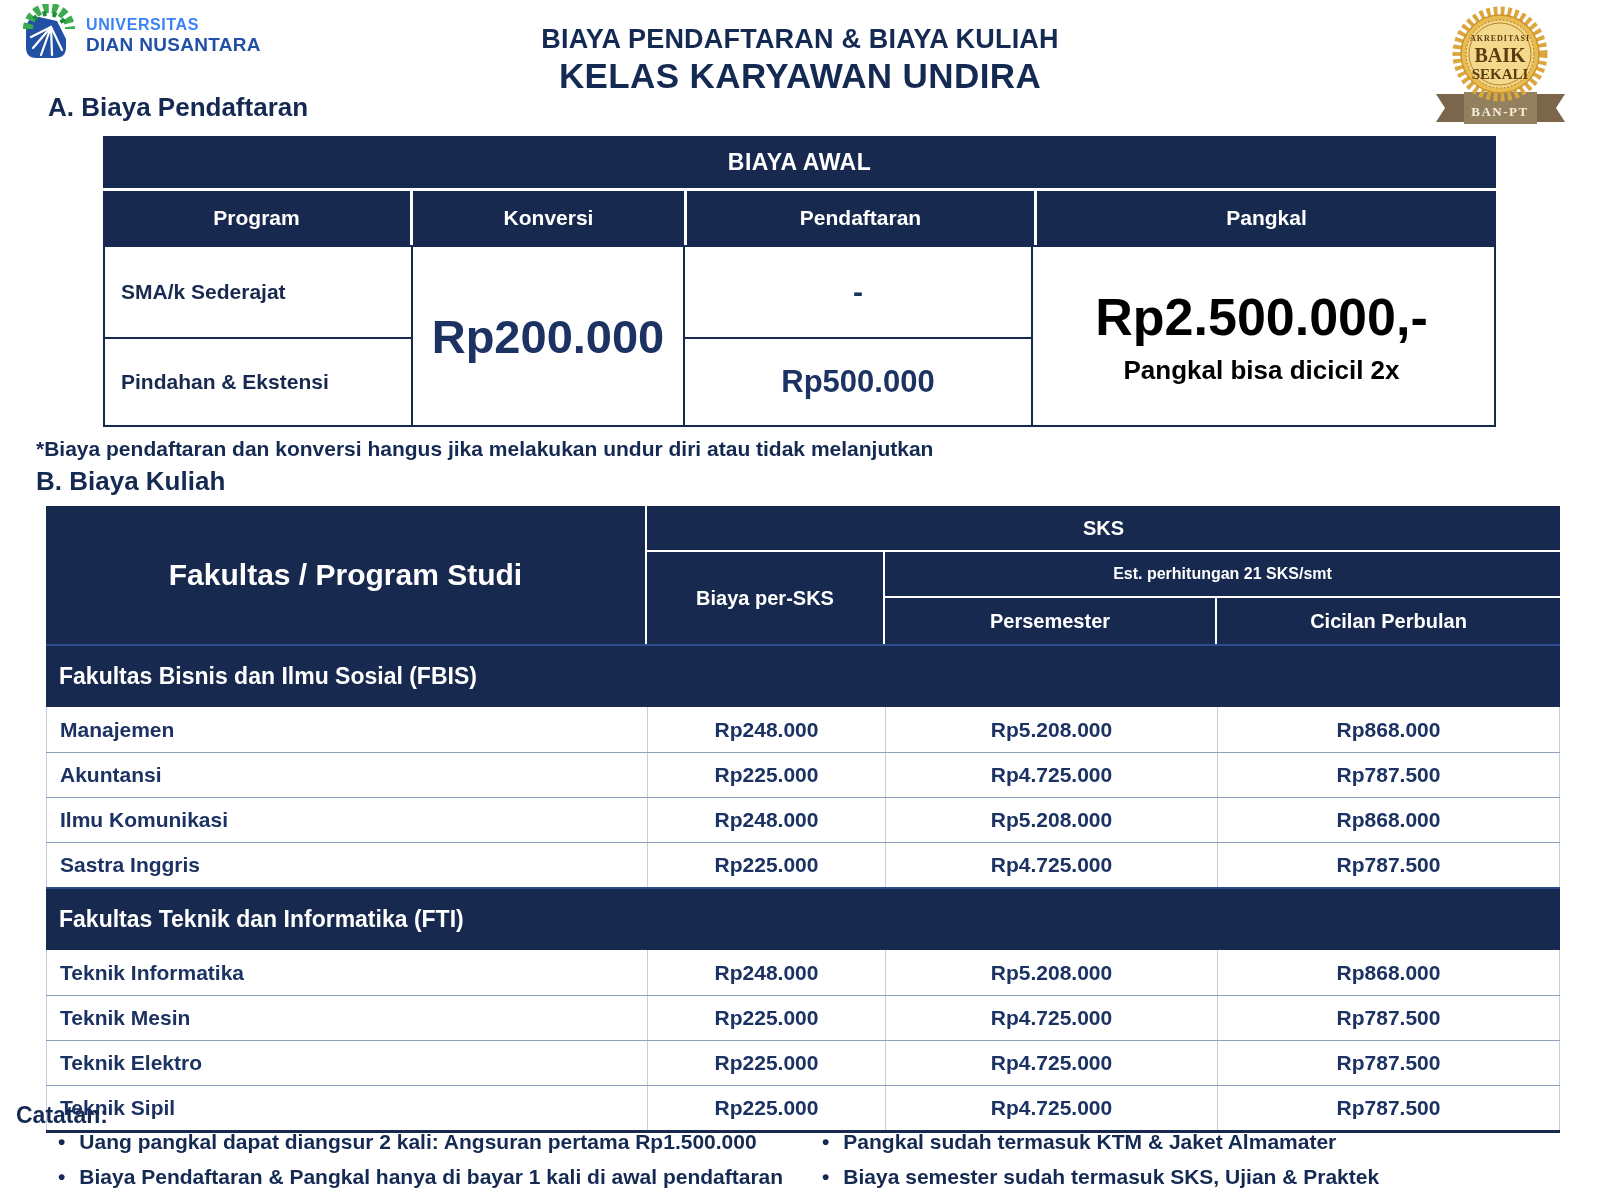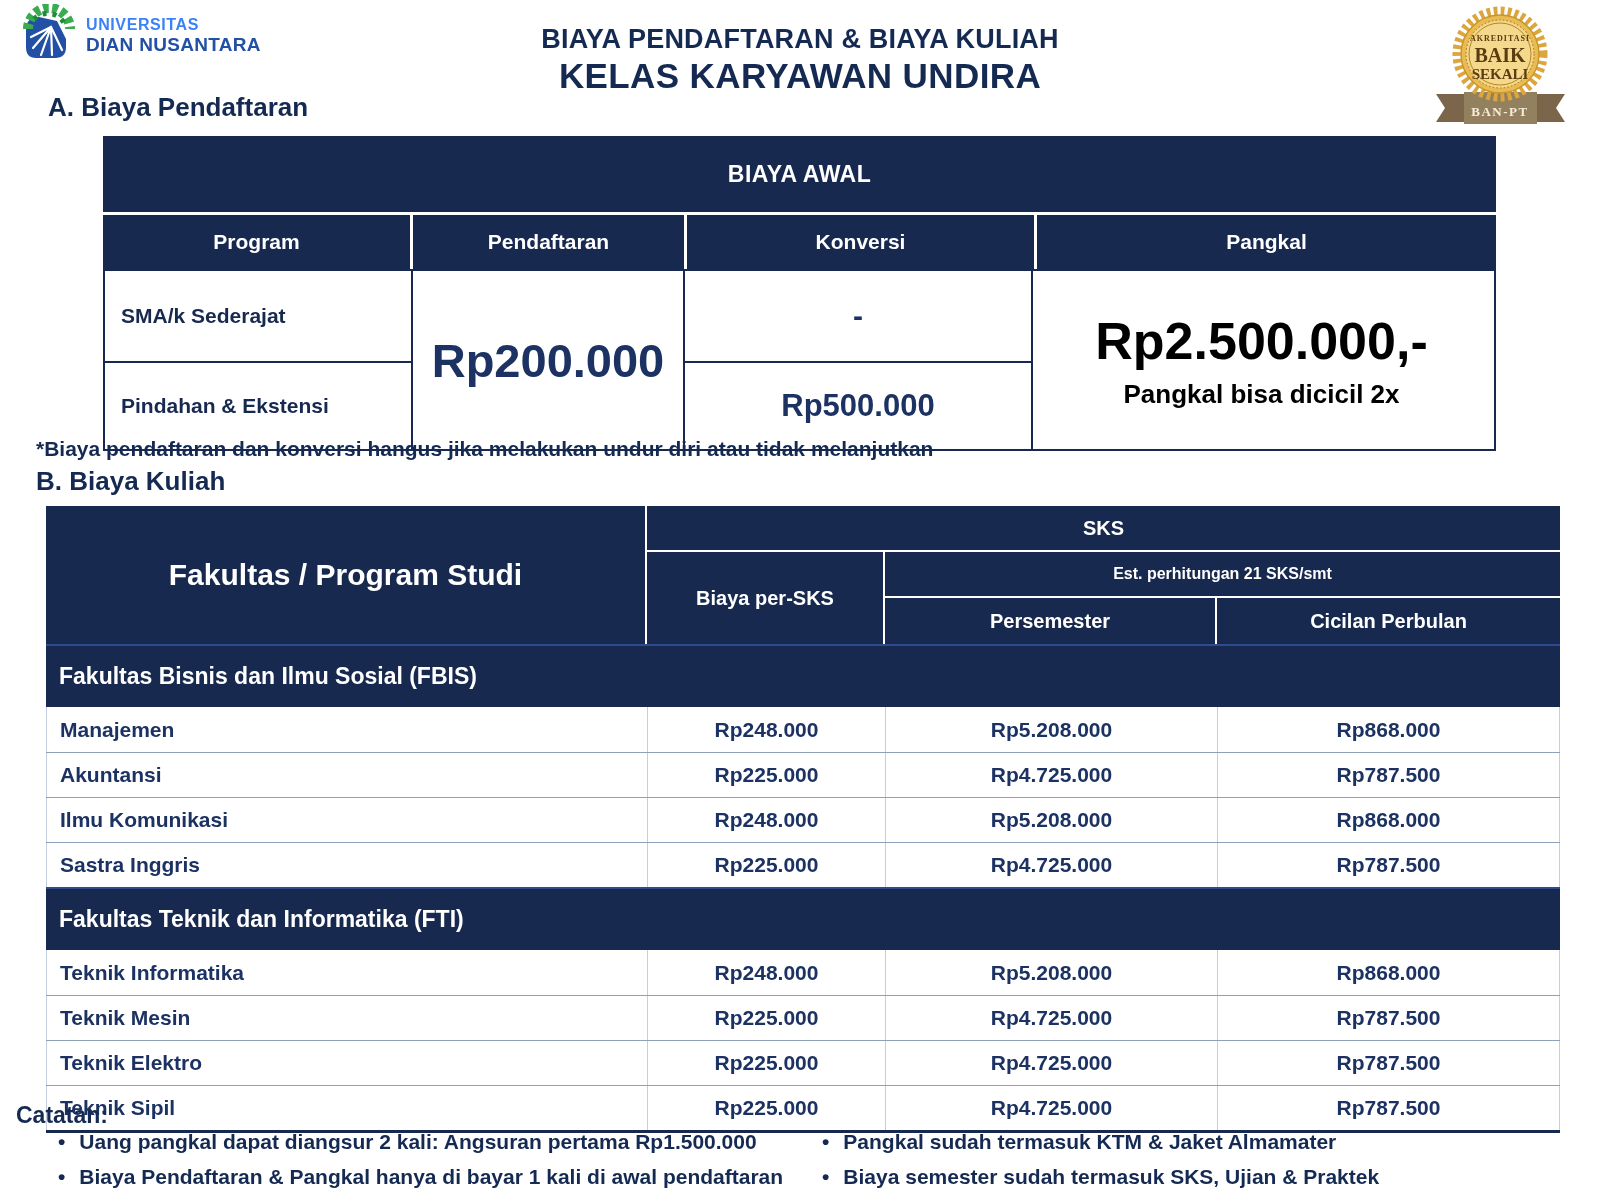--- a/index.html
+++ b/index.html
@@ -22,21 +22,21 @@
   .badge { position:absolute; left:1418px; top:2px; width:165px; height:126px; }
 
   
   .heading-a { position:absolute; left:48px; top:92px; font-size:26px; font-weight:800; color:#152A52; }
   .footnote  { position:absolute; left:36px; top:437px; font-size:21px; font-weight:700; color:#152A52; }
   .heading-b { position:absolute; left:36px; top:466px; font-size:26px; font-weight:800; color:#152A52; }
 
   
   .tableA { position:absolute; left:103px; top:136px; width:1393px; }
   .tA-banner {
-    height:76px; background:#17294F; color:#fff; display:flex; align-items:center; justify-content:center;
+    height:52px; background:#17294F; color:#fff; display:flex; align-items:center; justify-content:center;
     font-size:23px; font-weight:800; letter-spacing:.5px; margin-bottom:3px;
   }
   .tA-head { display:grid; grid-template-columns:310px 274px 350px 459px; height:54px; }
   .tA-head > div {
     background:#17294F; color:#fff; display:flex; align-items:center; justify-content:center;
     font-size:21px; font-weight:800; border-right:3px solid #fff;
   }
   .tA-head > div:last-child { border-right:none; }
   .tA-body {
     display:grid; grid-template-columns:308px 272px 348px 457px; grid-template-rows:92px 86px;
@@ -127,22 +127,22 @@
     </g>
     <text x="82" y="114" font-family="Liberation Serif, serif" font-size="13" font-weight="bold" letter-spacing="1.5" fill="#F6EDD8" text-anchor="middle">BAN-PT</text>
   </svg>
 
   <div class="heading-a">A. Biaya Pendaftaran</div>
 
   <div class="tableA">
     <div class="tA-banner">BIAYA AWAL</div>
     <div class="tA-head">
       <div>Program</div>
+      <div>Konversi</div>
       <div>Pendaftaran</div>
-      <div>Konversi</div>
       <div>Pangkal</div>
     </div>
     <div class="tA-body">
       <div class="tA-cell cell-prog rowline" style="grid-column:1;grid-row:1">SMA/k Sederajat</div>
       <div class="tA-cell cell-pend" style="grid-column:2">Rp200.000</div>
       <div class="tA-cell cell-konv top" style="grid-column:3;grid-row:1">-</div>
       <div class="tA-cell cell-pang" style="grid-column:4">
         <div class="pang-main">Rp2.500.000,-</div>
         <div class="pang-note">Pangkal bisa dicicil 2x</div>
       </div>

